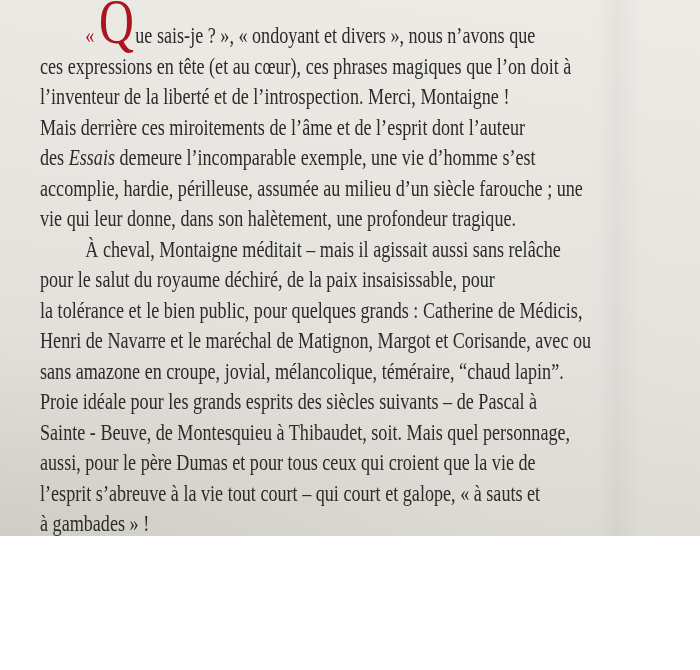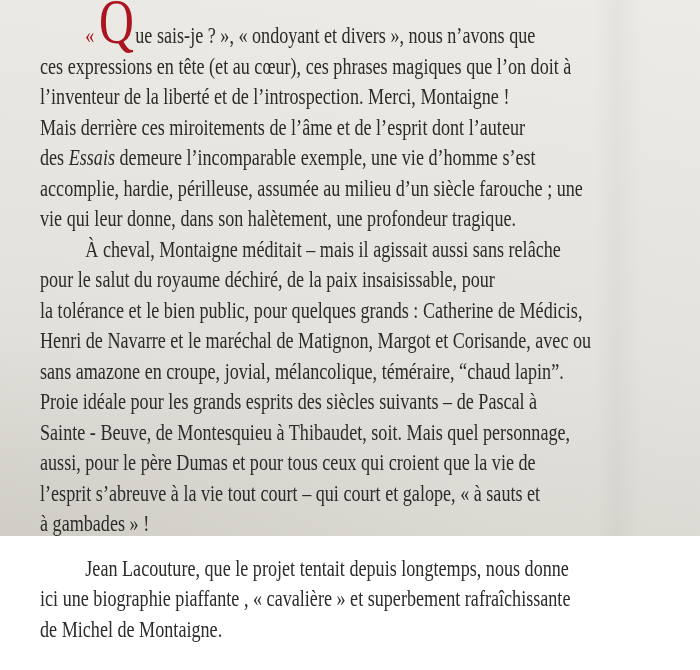--- a/index.html
+++ b/index.html
@@ -66,19 +66,14 @@
         <div class="line"><span class="seg-normal">pour le salut du royaume déchiré, de la paix insaisissable, pour</span></div>
         <div class="line"><span class="seg-normal">la tolérance et le bien public, pour quelques grands : Catherine de Médicis,</span></div>
         <div class="line"><span class="seg-normal">Henri de Navarre et le maréchal de Matignon, Margot et Corisande, avec ou</span></div>
         <div class="line"><span class="seg-normal">sans amazone en croupe, jovial, mélancolique, téméraire, “chaud lapin”.</span></div>
         <div class="line"><span class="seg-normal">Proie idéale pour les grands esprits des siècles suivants – de Pascal à</span></div>
         <div class="line"><span class="seg-normal">Sainte - Beuve, de Montesquieu à Thibaudet, soit. Mais quel personnage,</span></div>
         <div class="line"><span class="seg-normal">aussi, pour le père Dumas et pour tous ceux qui croient que la vie de</span></div>
         <div class="line"><span class="seg-normal">l’esprit s’abreuve à la vie tout court – qui court et galope, « à sauts et</span></div>
         <div class="line"><span class="seg-normal">à gambades » !</span></div>
       </div>
-      <div class="para spaced">
-        <div class="line indent"><span class="seg-normal">Jean Lacouture, que le projet tentait depuis longtemps, nous donne</span></div>
-        <div class="line"><span class="seg-normal">ici une biographie piaffante , « cavalière » et superbement rafraîchissante</span></div>
-        <div class="line"><span class="seg-normal">de Michel de Montaigne.</span></div>
-      </div>
     </div>
 </div>
 
 </body></html>

